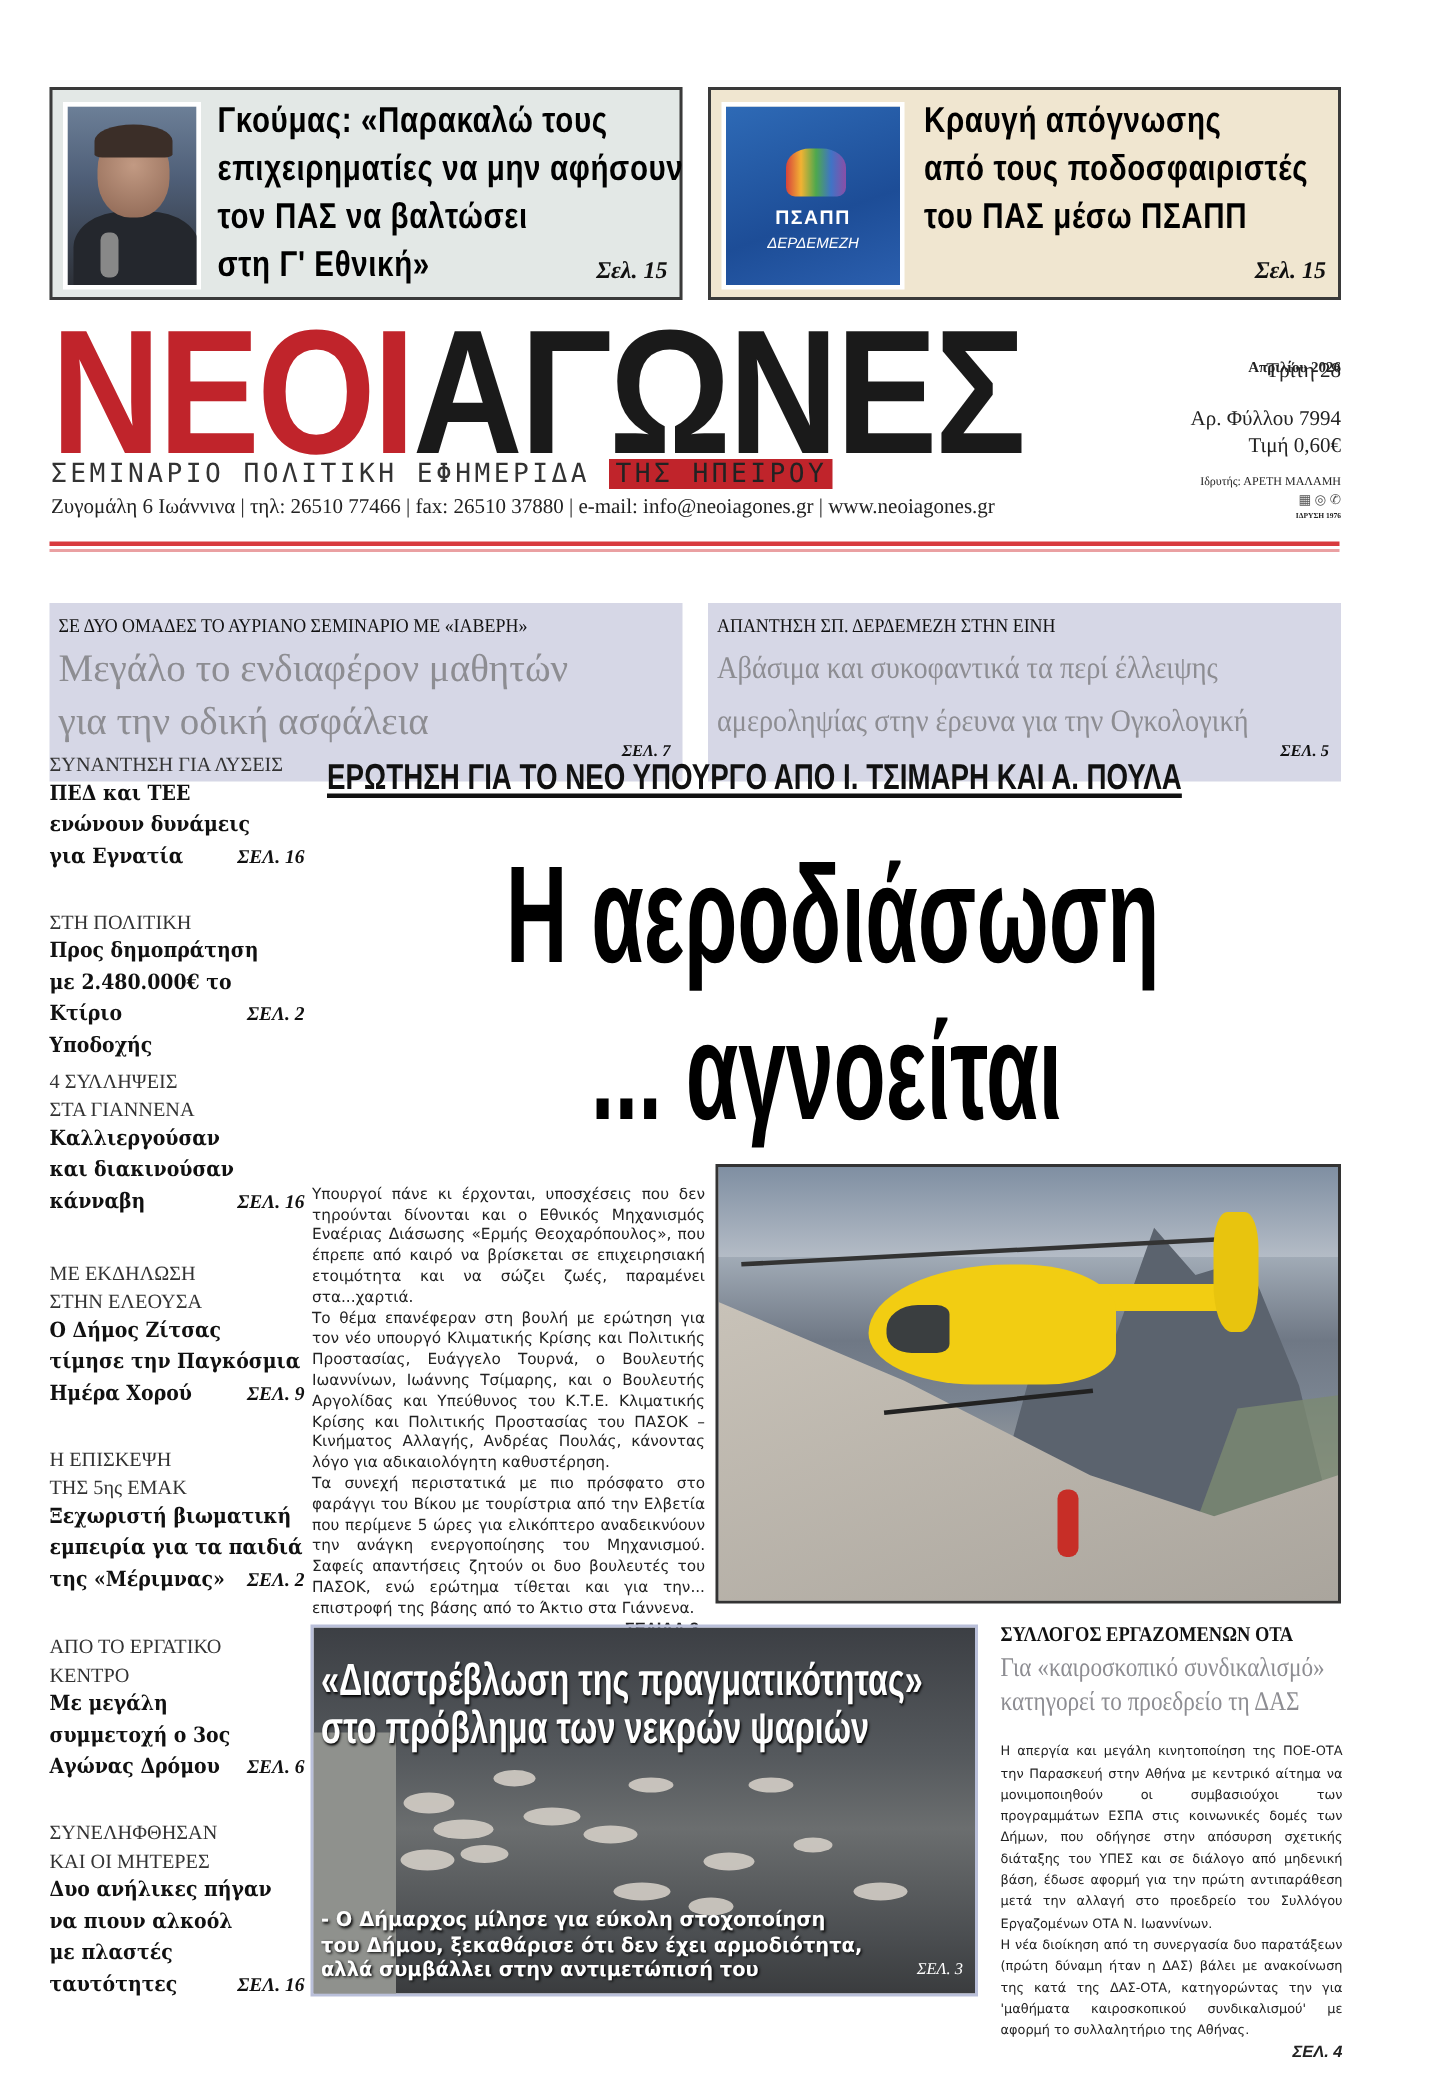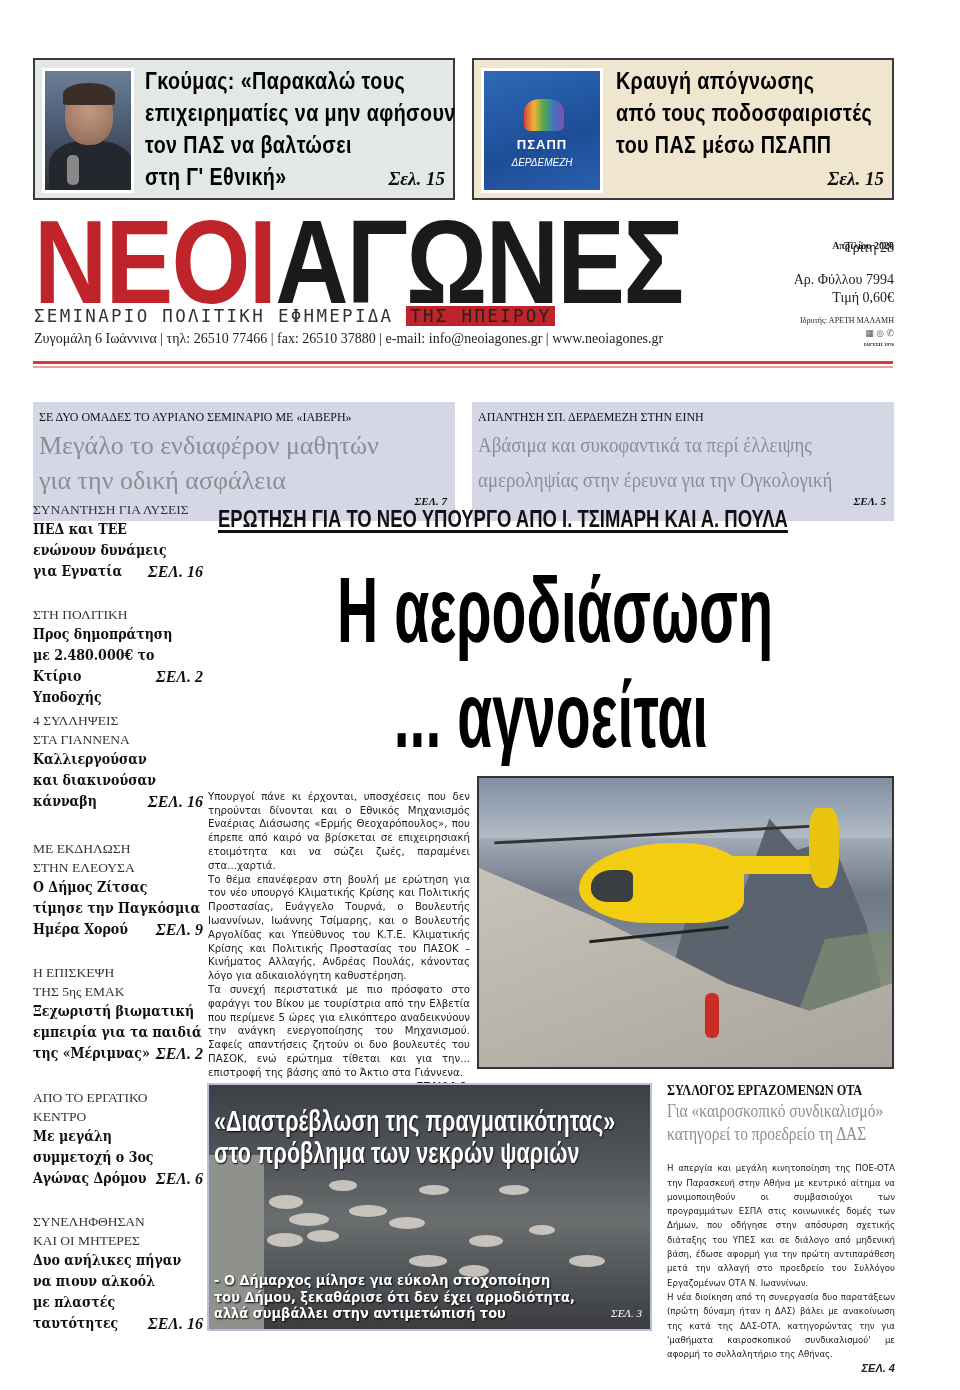--- a/index.html
+++ b/index.html
@@ -8,21 +8,21 @@
 
   
   .teaser { position: absolute; border: 2px solid #3a3a3a; }
   .teaser.left { left: 33px; top: 58px; width: 422px; height: 142px; background: #e3e8e6; }
   .teaser.right { left: 472px; top: 58px; width: 422px; height: 142px; background: #f0e6d0; }
   .teaser .photo { position: absolute; left: 7px; top: 8px; width: 92px; height: 125px; border: 3px solid #fff; }
   .teaser.right .photo { width: 122px; height: 125px; }
   .teaser .ttl { position: absolute; font-family: "Liberation Sans", sans-serif; font-weight: bold; font-size: 24px; line-height: 32px; transform: scaleX(0.82); transform-origin: left top; white-space: pre-line; color: #000; letter-spacing: 0.5px; }
   .teaser.left .ttl { left: 110px; top: 5px; width: 380px; }
   .teaser.right .ttl { left: 142px; top: 5px; width: 330px; }
-  .teaser .pg { position: absolute; right: 8px; bottom: 8px; font-family: "Liberation Serif", serif; font-style: italic; font-weight: bold; font-size: 19px; }
+  .teaser .pg { position: absolute; right: 8px; bottom: 8px; font-family: "Liberation Serif", serif; font-style: italic; font-weight: bold; font-size: 16px; }
 
   
   .person { background: linear-gradient(180deg, #6c7f97 0%, #4f5f78 40%, #2d3138 100%); overflow: hidden; }
   .person .head { position: absolute; left: 20px; top: 16px; width: 48px; height: 58px; border-radius: 45%; background: radial-gradient(circle at 50% 40%, #c29a83, #8c6552); }
   .person .hair { position: absolute; left: 18px; top: 12px; width: 52px; height: 22px; border-radius: 50% 50% 10% 10%; background: #3b2e28; }
   .person .body { position: absolute; left: 4px; top: 70px; width: 84px; height: 60px; border-radius: 40% 40% 0 0; background: #24272d; }
   .person .mic { position: absolute; left: 22px; top: 84px; width: 12px; height: 30px; background: #888; border-radius: 5px; }
 
   .psapp { background: linear-gradient(160deg, #2e6ab6, #1d4d97 60%, #2b5fae); }
   .psapp .logo { position: absolute; left: 40px; top: 28px; width: 40px; height: 32px; border-radius: 40% 40% 6px 6px; background: linear-gradient(90deg, #d7433b, #f2b233, #4ea84d, #3f74c6, #8a4ea6); }
@@ -57,21 +57,21 @@
   .mid .kick { position: absolute; left: 6px; top: 7px; font-family: "Liberation Serif", serif; font-size: 13px; color: #111; white-space: nowrap; transform: scaleX(0.92); transform-origin: left top; }
   .mid .big { position: absolute; left: 6px; top: 26px; font-family: "Liberation Serif", serif; color: #8d8d92; white-space: pre-line; }
   .mid.l .big { font-size: 26px; line-height: 35px; }
   .mid.r .big { font-size: 21px; line-height: 35px; transform: scaleX(0.9); transform-origin: left top; width: 460px; }
   .mid .pg { position: absolute; right: 8px; bottom: 14px; font-family: "Liberation Serif", serif; font-style: italic; font-weight: bold; font-size: 11px; }
 
   
   .side { position: absolute; left: 33px; width: 170px; }
   .side .k { font-family: "Liberation Serif", serif; font-size: 13.5px; color: #333; line-height: 19px; white-space: pre-line; }
   .side .h { font-family: "DejaVu Serif", serif; font-weight: bold; font-size: 14px; color: #111; line-height: 21px; white-space: pre-line; transform: scaleX(0.9); transform-origin: left top; width: 190px; }
-  .side .pg { position: absolute; right: 0; font-family: "Liberation Serif", serif; font-style: italic; font-weight: bold; font-size: 16px; }
+  .side .pg { position: absolute; right: 0; font-family: "Liberation Serif", serif; font-style: italic; font-weight: bold; font-size: 13px; }
 
   
   .kicker-main { position: absolute; left: 218px; top: 505px; font-family: "Liberation Sans", sans-serif; font-weight: bold; font-size: 24px; line-height: 28px; white-space: nowrap; text-decoration: underline; text-decoration-thickness: 3px; text-underline-offset: 3px; transform: scaleX(0.77); transform-origin: left top; }
   .headline { position: absolute; left: 206px; width: 690px; text-align: center; font-family: "Liberation Sans", sans-serif; font-weight: bold; font-size: 92px; line-height: 100px; color: #000; transform: scaleX(0.62); transform-origin: center top; white-space: nowrap; }
   .body-main { position: absolute; left: 208px; top: 776px; width: 262px; font-family: "DejaVu Sans", sans-serif; font-size: 10.2px; line-height: 13.8px; color: #222; text-align: justify; white-space: pre-line; }
   .body-main .ref { position: absolute; right: 4px; bottom: 0; font-weight: bold; font-family: "Liberation Sans", sans-serif; font-size: 11px; }
 
   .heli { position: absolute; left: 477px; top: 776px; width: 417px; height: 293px; border: 2px solid #333; overflow: hidden; background: linear-gradient(180deg, #8493a3 0%, #a8b2bd 18%, #6f7885 40%, #7b8592 55%, #9c9e9e 70%, #b6b4ae 100%); }
   .heli .sky { position: absolute; left: 0; top: 0; width: 100%; height: 60px; background: linear-gradient(180deg, #7f8fa2, #b4bcc6); }
   .heli .mtn { position: absolute; left: 180px; top: 30px; width: 230px; height: 210px; background: #5b636e; clip-path: polygon(0% 100%, 15% 40%, 35% 45%, 48% 5%, 60% 20%, 75% 15%, 90% 55%, 100% 100%); }

